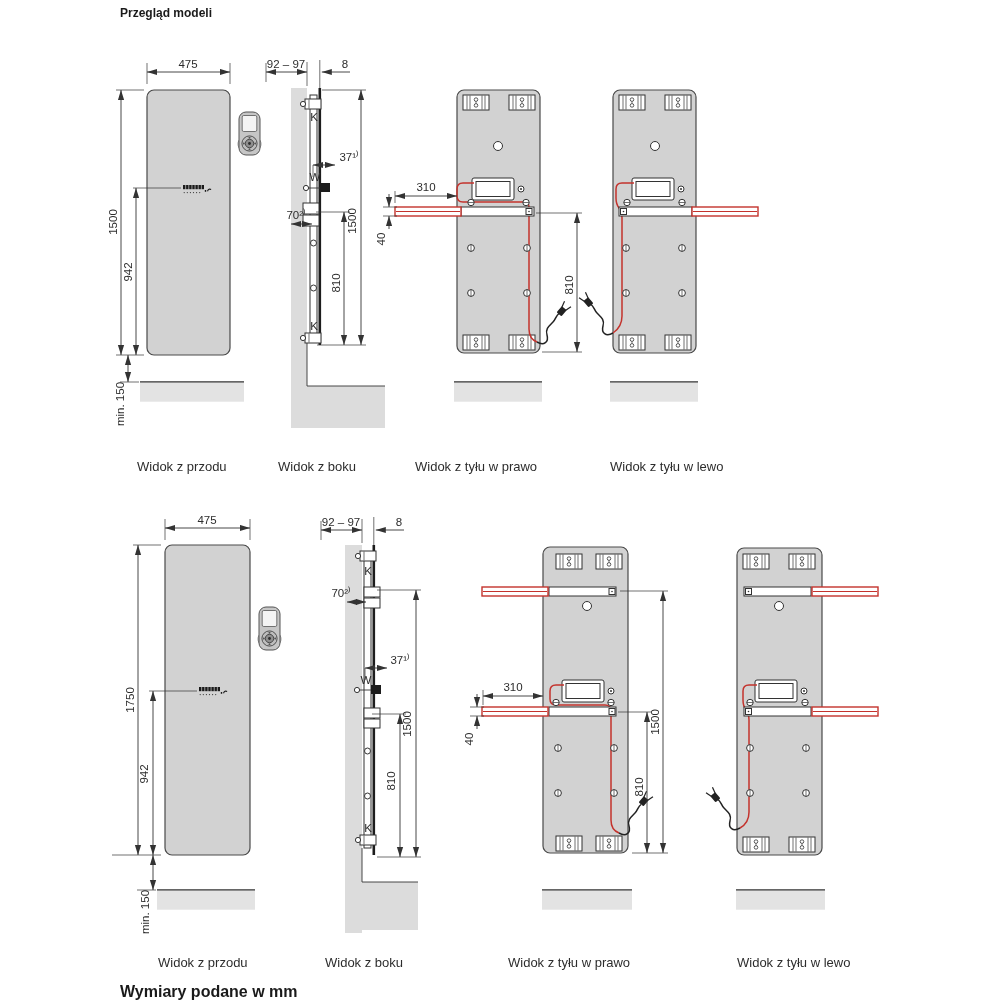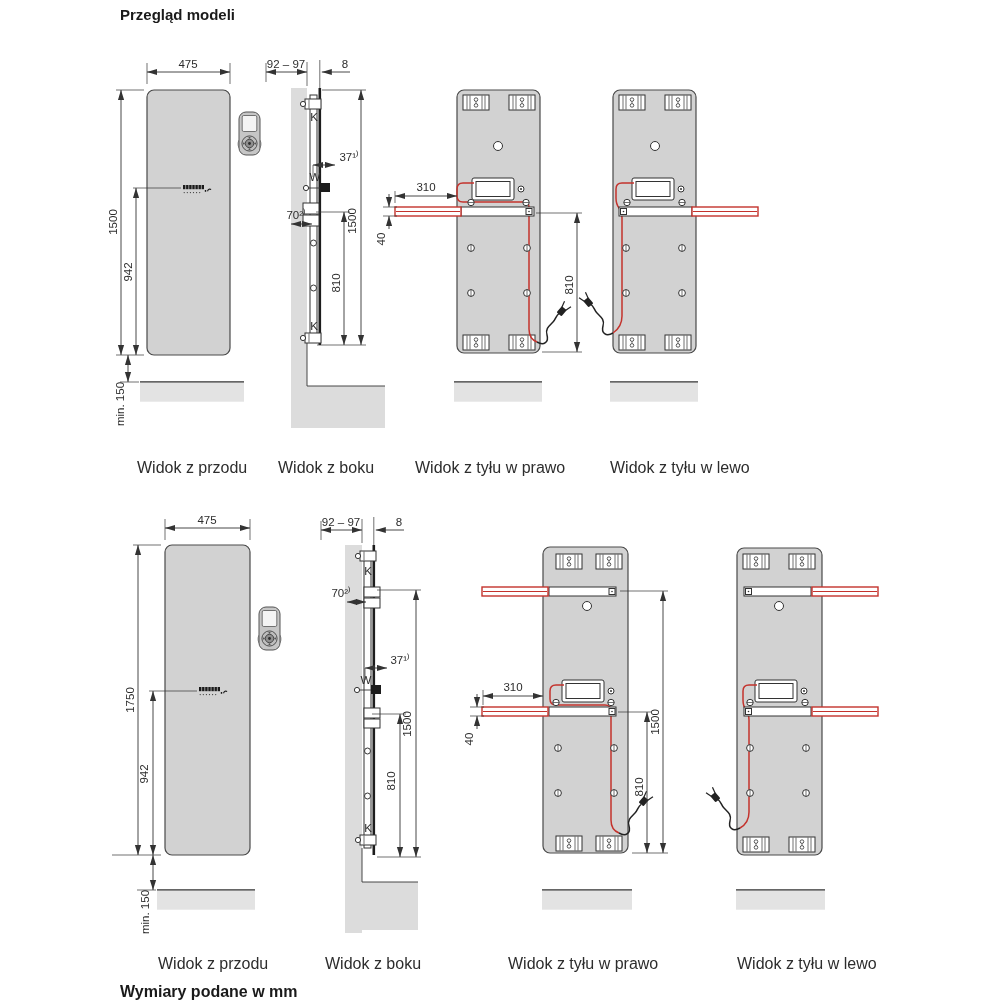--- a/index.html
+++ b/index.html
@@ -10,22 +10,22 @@
   .ext{stroke:#333;stroke-width:.7;fill:none;}
   .fl{stroke:#333;stroke-width:1.4;fill:none;}
   .dim{stroke:#333;stroke-width:.9;fill:none;marker-start:url(#ar);marker-end:url(#ar);}
   .de{marker-end:url(#ar);}
   .ds{marker-start:url(#ar);}
   .pnl{fill:#d2d2d2;stroke:#4a4a4a;stroke-width:1.2;}
   .wht{fill:#fff;stroke:#333;stroke-width:1;}
   .red{stroke:#c4332d;stroke-width:1.5;fill:none;}
   .cab{stroke:#222;stroke-width:1.5;fill:none;}
   .face{fill:#1c1c1c;}
-  .title{position:absolute;left:120px;top:6px;font-size:15px;font-weight:bold;color:#1a1a1a;}
-  .caption{position:absolute;font-size:16px;color:#2d2d2d;white-space:nowrap;}
+  .title{position:absolute;left:120px;top:6px;font-size:12px;font-weight:bold;color:#1a1a1a;}
+  .caption{position:absolute;font-size:13px;color:#2d2d2d;white-space:nowrap;}
   .footer{position:absolute;left:120px;top:983px;font-size:16px;font-weight:bold;color:#1a1a1a;}
 </style>
 </head>
 <body>
 
 <div class="title">Przegląd modeli</div>
 
 <svg width="1000" height="1000" viewBox="0 0 1000 1000">
 <defs>
   <marker id="ar" markerWidth="11" markerHeight="8" refX="10" refY="3.5" orient="auto-start-reverse" markerUnits="userSpaceOnUse">

